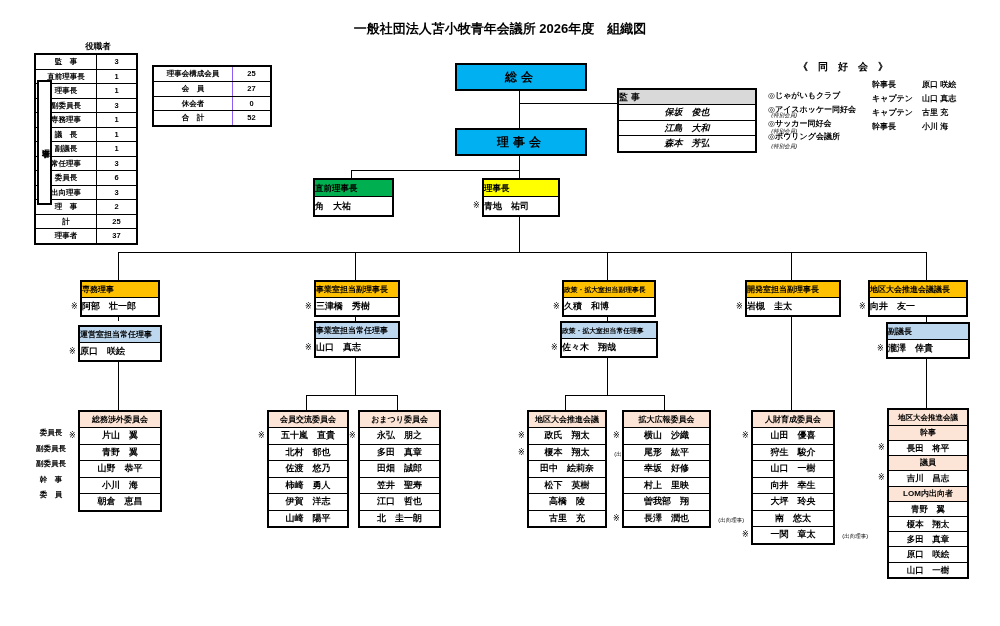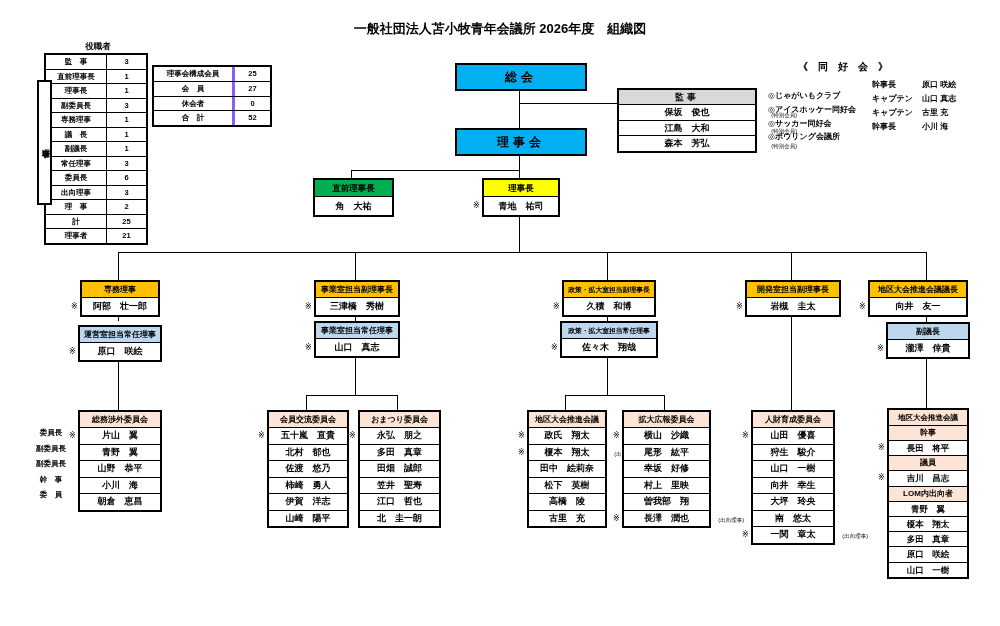--- a/index.html
+++ b/index.html
@@ -4,56 +4,56 @@
 <style>
   html,body{margin:0;padding:0;background:#fff;}
   .canvas{position:relative;width:1000px;height:626px;background:#fff;overflow:hidden;
           font-family:"Liberation Sans","DejaVu Sans",sans-serif;color:#000;}
   .abs{position:absolute;}
   .lh{position:absolute;background:#000;height:1px;z-index:1;}
   .lv{position:absolute;background:#000;width:1px;z-index:1;}
   .bigbox{position:absolute;border:2px solid #000;background:#00B0F0;font-weight:bold;
           display:flex;align-items:center;justify-content:center;font-size:12px;z-index:2;letter-spacing:4px;}
   .obox{position:absolute;border:2px solid #000;background:#fff;z-index:2;}
-  .obox .hd{height:15px;line-height:15px;font-size:8px;font-weight:bold;text-align:center;
+  .obox .hd{height:15px;line-height:15px;font-size:8px;font-weight:bold;text-align:left;
             border-bottom:1px solid #000;overflow:hidden;white-space:nowrap;}
   .obox .nm{position:relative;height:17px;line-height:17px;font-size:9px;font-weight:bold;
-            text-align:center;white-space:nowrap;background:#fff;border-radius:7px;}
+            white-space:nowrap;background:#fff;border-radius:7px;}
   .fs7{font-size:6.8px !important;}
   .amber{background:#FFC000;} .lblue{background:#BDD7EE;} .green{background:#00B050;}
   .yellow{background:#FFFF00;} .gray{background:#D9D9D9;}
   .mark{position:absolute;left:-11px;top:0;font-size:8px;font-weight:normal;}
   .note{position:absolute;right:-35px;top:2px;font-size:5.5px;font-weight:normal;white-space:nowrap;}
   .anote{position:absolute;right:-42px;top:3px;font-size:5.5px;font-weight:normal;white-space:nowrap;}
   .cbox{position:absolute;border:2px solid #000;background:#fff;z-index:2;}
   .cbox .ct{background:#FCE4D6;font-weight:bold;text-align:center;font-size:8px;line-height:15px;
             height:15px;border-bottom:1px solid #000;overflow:hidden;white-space:nowrap;}
   .crow{position:relative;text-align:center;font-size:9px;font-weight:bold;line-height:15.5px;
         height:15.5px;border-bottom:1px solid #000;background:#fff;white-space:nowrap;}
   .crow:last-child{border-bottom:none;}
   .csub{background:#FCE4D6;font-weight:bold;text-align:center;font-size:8px;line-height:14px;
         height:14px;border-bottom:1px solid #000;}
   .crow7{position:relative;text-align:center;font-size:8.5px;font-weight:bold;line-height:14.3px;
          height:14.3px;border-bottom:1px solid #000;background:#fff;white-space:nowrap;}
   .crow7:last-child{border-bottom:none;}
-  .rtable{position:absolute;left:44px;top:53px;width:100px;border:2px solid #000;z-index:2;background:#fff;}
+  .rtable{position:absolute;left:34px;top:53px;width:100px;border:2px solid #000;z-index:2;background:#fff;}
   .rrow{display:flex;height:13.5px;border-bottom:1px solid #000;font-size:7.5px;font-weight:bold;}
   .rrow:last-child{border-bottom:none;}
   .rl{width:60px;border-right:1px solid #000;text-align:center;line-height:13.5px;}
   .rc{flex:1;text-align:center;line-height:13.5px;}
   .mtable{position:absolute;left:152px;top:65px;width:116px;border:2px solid #000;z-index:2;background:#fff;}
   .mrow{display:flex;height:13.8px;border-bottom:1px solid #000;font-size:7.5px;font-weight:bold;}
   .mrow:last-child{border-bottom:none;}
-  .ml{width:78px;border-right:3px solid #8b5cf6;text-align:center;line-height:13.8px;}
+  .ml{width:78px;border-right:1px solid #8b5cf6;text-align:center;line-height:13.8px;}
   .mc{flex:1;text-align:center;line-height:13.8px;}
   .bracket{position:absolute;left:37px;top:80px;width:11px;height:121px;border:2px solid #000;
            background:#fff;writing-mode:vertical-rl;text-orientation:upright;font-size:8px;
            font-weight:bold;display:flex;align-items:center;justify-content:center;z-index:3;}
   .arow{position:relative;text-align:center;font-size:9px;font-weight:bold;height:14.5px;
-        line-height:14.5px;border-bottom:1px solid #000;white-space:nowrap;}
+        line-height:14.5px;border-bottom:1px solid #000;white-space:nowrap;font-style:italic;}
   .arow:last-child{border-bottom:none;}
   .clubrow{display:flex;height:13.8px;font-size:8px;font-weight:bold;align-items:center;white-space:nowrap;}
   .club{width:104px;margin-top:21px;} .crole{width:50px;} .cper{flex:1;}
   .rolelabel{height:15.5px;line-height:15.5px;font-size:7.5px;font-weight:bold;text-align:center;white-space:nowrap;}
 </style>
 </head>
 <body>
 
 <div class="canvas">
 
@@ -146,21 +146,21 @@
         <span class="rc">2</span>
       </div>
 
       <div class="rrow">
         <span class="rl">計</span>
         <span class="rc">25</span>
       </div>
 
       <div class="rrow">
         <span class="rl">理事者</span>
-        <span class="rc">21</span>
+        <span class="rc">37</span>
       </div>
     </div>
   <div class="bracket">理事者</div>
 
   <div class="mtable">
 
       <div class="mrow">
         <span class="ml">理事会構成会員</span>
         <span class="mc">25</span>
       </div>

